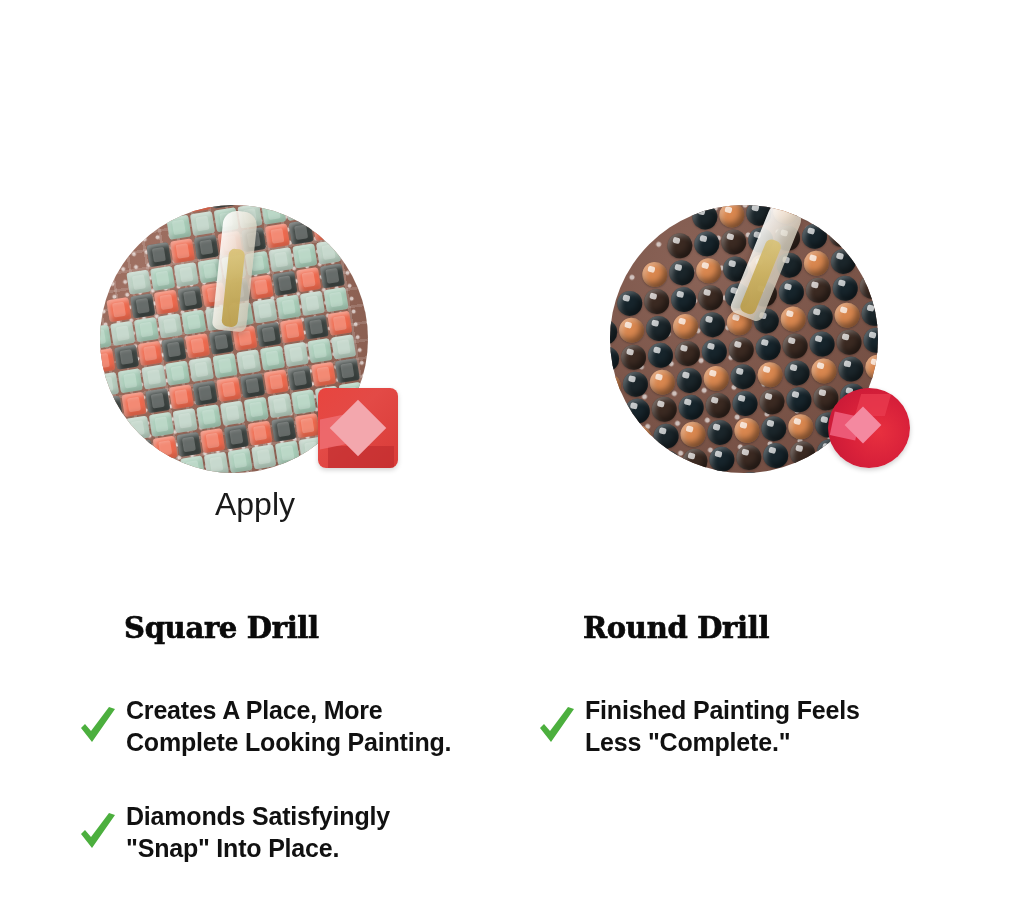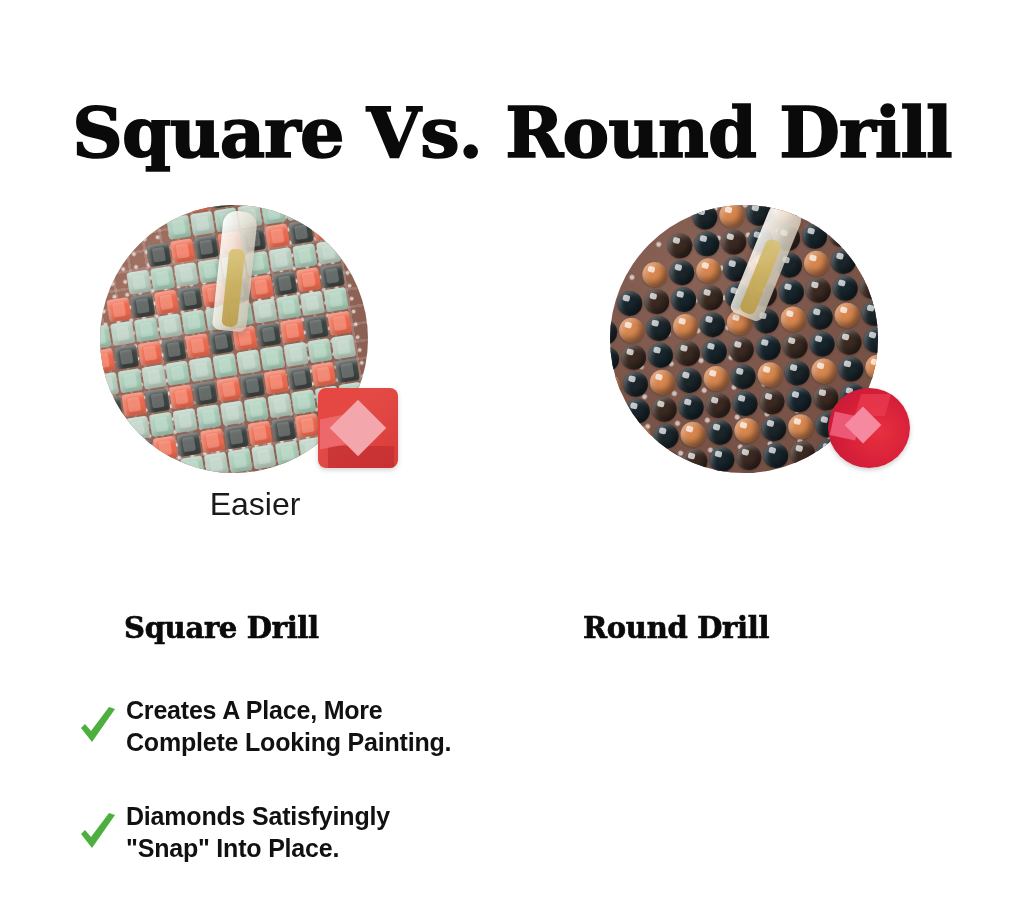--- a/index.html
+++ b/index.html
@@ -297,21 +297,20 @@
     color: #111111;
     white-space: pre-line;
     letter-spacing: -0.2px;
   }
 </style>
 </head>
 <body>
 
 <div class="page">
 
-  <h1 class="title">Square Vs. Round Drill</h1>
 
   <div class="photo-block photo-left">
     <div class="circle-photo">
       <div class="sq-canvas"></div>
       <div class="sq-dots"></div>
       <div class="drill-grid" id="sq-grid">
           <div class="drill" style="left: 104px; top: -30px; background: rgb(240, 106, 78);"></div>
           <div class="drill" style="left: 128px; top: -30px; background: rgb(60, 67, 64);"></div>
           <div class="drill" style="left: 80px; top: -6px; background: rgb(168, 205, 184);"></div>
           <div class="drill" style="left: 104px; top: -6px; background: rgb(184, 207, 192);"></div>
@@ -556,21 +555,21 @@
         <div class="pen-wax"></div>
       </div>
     </div>
     <div class="gem-round">
       <div class="facet-t"></div>
       <div class="facet-l"></div>
       <div class="facet-c"></div>
     </div>
   </div>
 
-  <div class="caption caption-left">Easier</div>
+  <div class="caption caption-left">Apply</div>
 
   <div class="col-heading heading-left">Square Drill</div>
   <div class="col-heading heading-right">Round Drill</div>
 
   <div class="bullets bullets-left">
     <div class="bullet">
       <span class="check-icon">
         <svg width="40" height="44" viewBox="0 0 40 44">
             <path d="M3 24 L14 38 L37 5 L31 3 L13 27 L7 20 Z" fill="#4CAF3E"></path>
           </svg>
@@ -583,15 +582,24 @@
         <svg width="40" height="44" viewBox="0 0 40 44">
             <path d="M3 24 L14 38 L37 5 L31 3 L13 27 L7 20 Z" fill="#4CAF3E"></path>
           </svg>
       </span>
       <span class="bullet-text">Diamonds Satisfyingly
 "Snap" Into Place.</span>
     </div>
   </div>
 
   <div class="bullets bullets-right">
+    <div class="bullet">
+      <span class="check-icon">
+        <svg width="40" height="44" viewBox="0 0 40 44">
+            <path d="M3 24 L14 38 L37 5 L31 3 L13 27 L7 20 Z" fill="#4CAF3E"></path>
+          </svg>
+      </span>
+      <span class="bullet-text">Finished Painting Feels
+Less "Complete."</span>
+    </div>
   </div>
 
 </div>
 
 </body></html>

